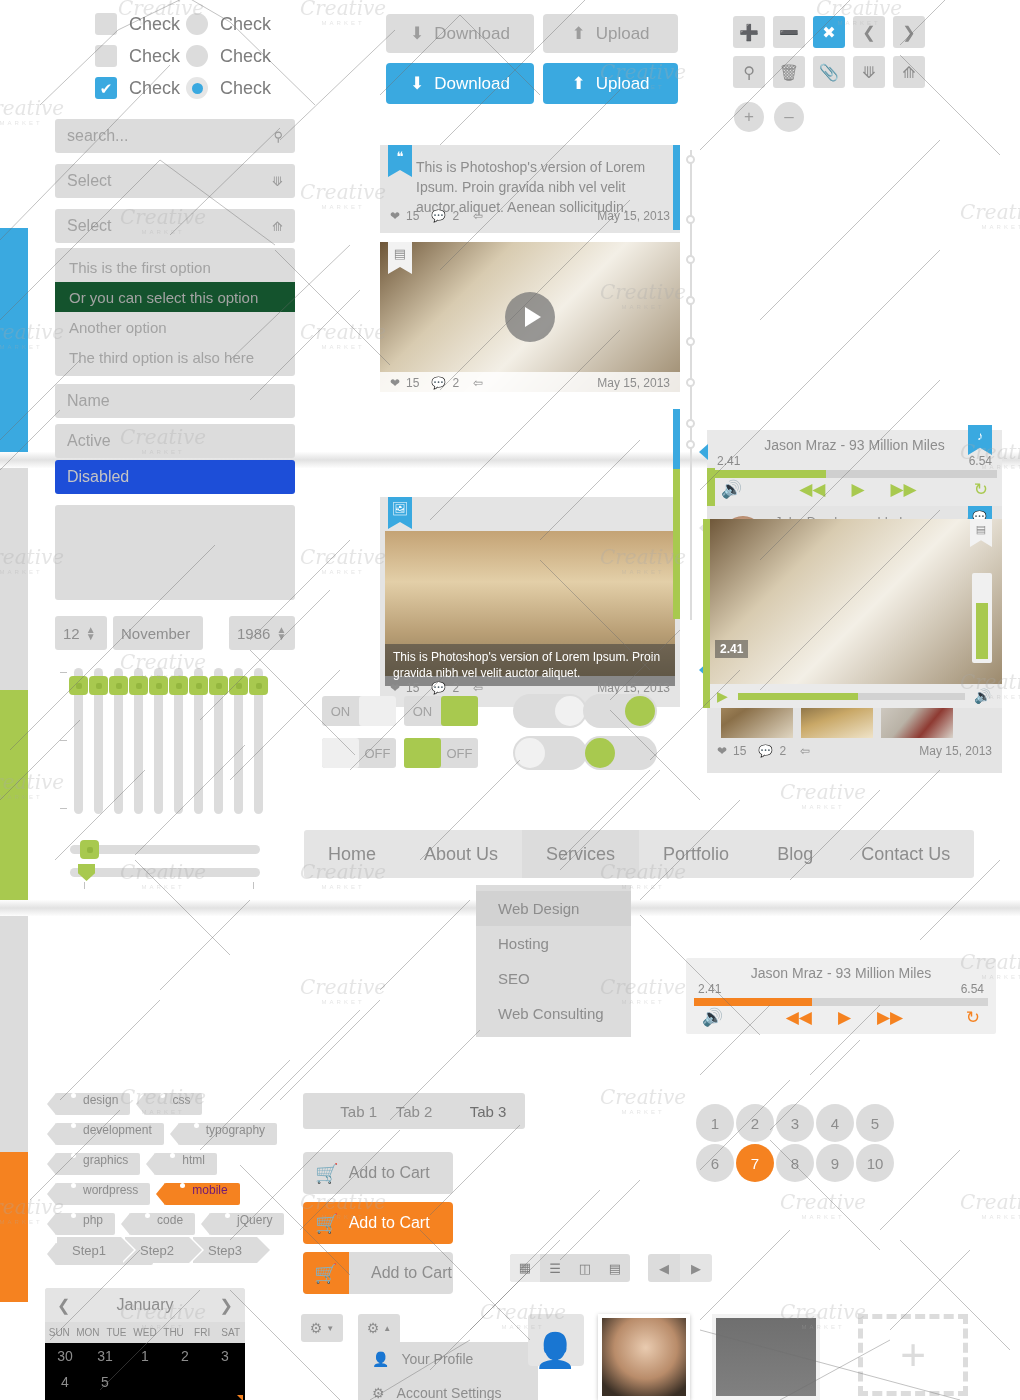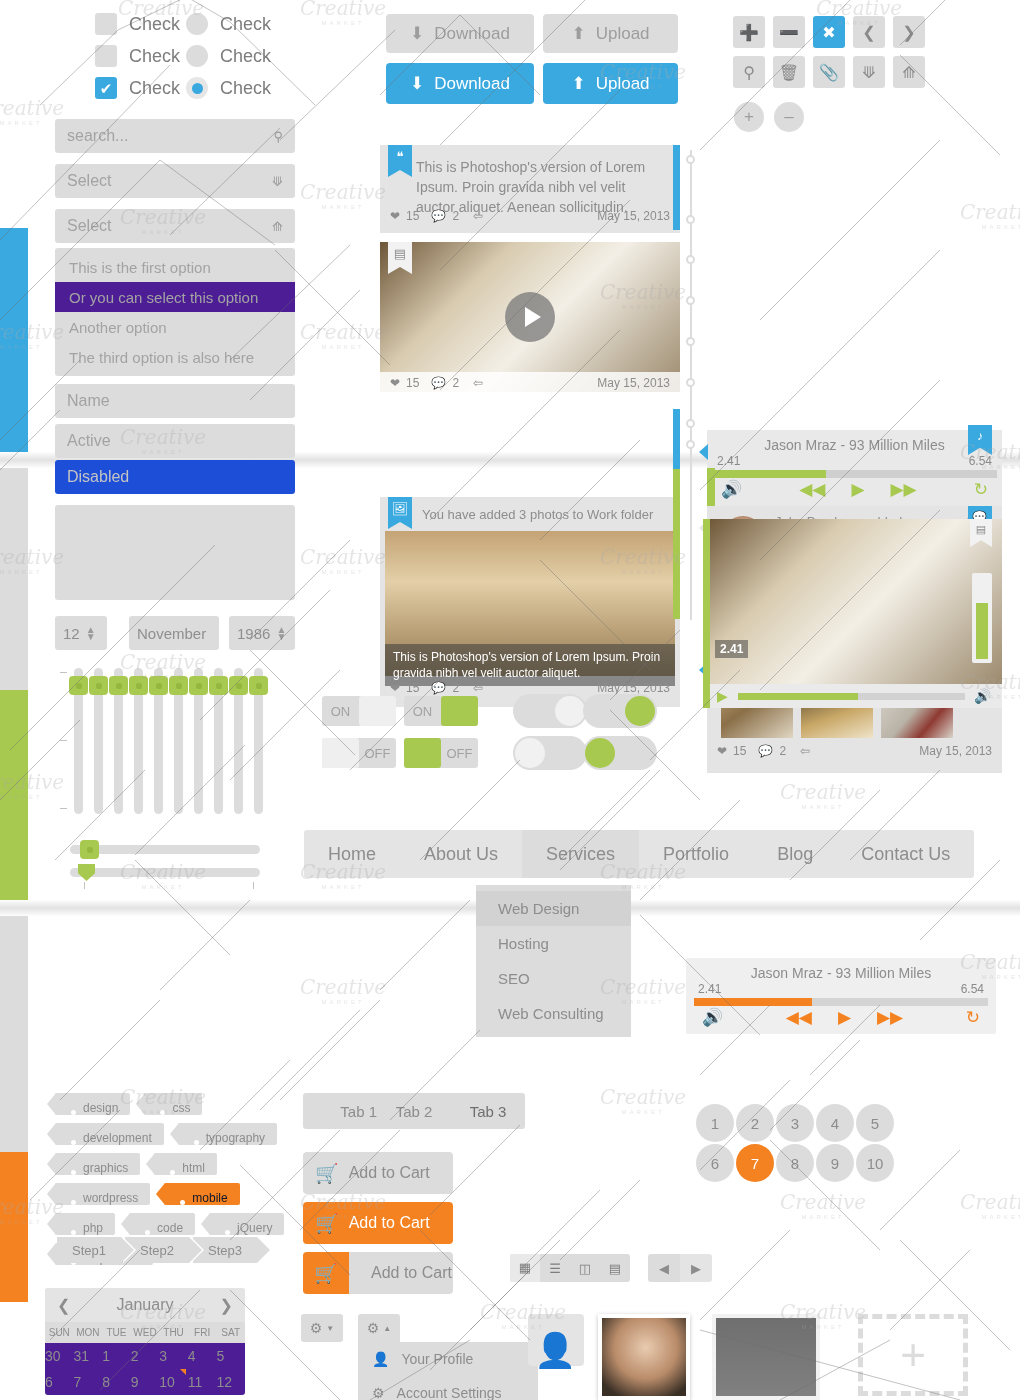--- a/index.html
+++ b/index.html
@@ -26,21 +26,21 @@
   .chk-lbl { font-size:18px; color:#7d7d7d; }
 
   
   .fld { width:240px; height:34px; background:#dcdcdc; border-radius:3px;
          display:flex; align-items:center; padding:0 12px; font-size:16px; color:#a3a3a3; }
   .fld.disabled { color:#c4c4c4; }
   .caret { margin-left:auto; font-size:13px; color:#9a9a9a; }
 
   .optlist { width:240px; background:#dcdcdc; border-radius:3px; padding:4px 0; }
   .opt { height:30px; display:flex; align-items:center; padding:0 14px; font-size:15px; color:#a3a3a3; }
-  .opt.sel { background:#4c1d95; }
+  .opt.sel { background:#14532d; }
 
   
   .step-fld { height:34px; background:#dcdcdc; border-radius:3px;
               display:flex; align-items:center; padding:0 8px; font-size:15px; color:#8f8f8f; gap:6px; }
   .spin { display:flex; flex-direction:column; line-height:7px; font-size:10px; color:#9a9a9a; }
 
   
   .vtrack { width:9px; background:#dcdcdc; border-radius:5px; position:absolute; }
   .vknob { position:absolute; width:19px; height:19px; background:#a8c94f; border-radius:4px;
            display:flex; align-items:center; justify-content:center; }
@@ -106,27 +106,27 @@
   .nav { display:flex; background:#e4e4e4; border-radius:3px; }
   .nav-item { padding:0 24px; height:48px; display:flex; align-items:center;
               font-size:18px; color:#8d8d8d; }
   .nav-item.act { background:#dcdcdc; }
   .dd { width:155px; background:#dcdcdc; }
   .dd-item { height:35px; display:flex; align-items:center; padding:0 22px;
              font-size:15px; color:#8d8d8d; }
   .dd-item.act { background:#d2d2d2; }
 
   
-  .tag { display:inline-flex; align-items:flex-end; gap:7px; height:22px; padding:0 12px 0 16px;
+  .tag { display:inline-flex; align-items:flex-start; gap:7px; height:22px; padding:0 12px 0 16px;
          background:#dcdcdc; color:#8d8d8d; font-size:12px; position:relative; border-radius:2px; }
   .tag:before { content:""; position:absolute; left:-8px; top:0; width:0; height:0;
                 border-top:11px solid transparent; border-bottom:11px solid transparent;
                 border-right:9px solid #dcdcdc; }
   .tag .dotc { width:5px; height:5px; border-radius:50%; background:#fff; }
-  .tag.on { background:#f58220; color:#0f172a; }
+  .tag.on { background:#f58220; color:#701a75; }
   .tag.on:before { border-right-color:#f58220; }
 
   
   .stp { height:26px; background:#dcdcdc; display:flex; align-items:center; justify-content:center;
          font-size:13px; color:#8d8d8d; position:relative; }
   .stp:after { content:""; position:absolute; right:-13px; top:0; width:0; height:0;
                border-top:13px solid transparent; border-bottom:13px solid transparent;
                border-left:13px solid #dcdcdc; z-index:2; }
   .stp:before { content:""; position:absolute; right:-15px; top:0; width:0; height:0;
                border-top:13px solid transparent; border-bottom:13px solid transparent;
@@ -147,22 +147,22 @@
                     display:flex; align-items:center; justify-content:center;
                     border-radius:4px 0 0 4px; }
 
   
   .cal { width:200px; background:#e4e4e4; border-radius:3px; overflow:hidden; }
   .cal-h { height:34px; display:flex; align-items:center; justify-content:space-between;
            padding:0 12px; background:#e4e4e4; font-size:16px; color:#8d8d8d; }
   .cal-d { display:grid; grid-template-columns:repeat(7,1fr); background:#dcdcdc;
            font-size:10px; color:#8d8d8d; text-align:center; }
   .cal-d div { padding:5px 0; }
-  .cal-g { display:grid; grid-template-columns:repeat(7,1fr); font-size:14px;
-           color:#8d8d8d; background:#4c1d95; }
+  .cal-g { display:grid; grid-template-columns:repeat(5,1fr); font-size:14px;
+           color:#8d8d8d; text-align:center; background:#000000; }
   .cal-g div { padding:5px 0; position:relative; }
   .cal-g div.mk:after { content:""; position:absolute; right:2px; top:0;
                         border-top:6px solid #f58220; border-left:6px solid transparent; }
 
   
   .gear { width:42px; height:28px; background:#dcdcdc; border-radius:3px; display:flex;
           align-items:center; justify-content:center; gap:4px; color:#8d8d8d; font-size:14px; }
   .gmenu { width:180px; background:#dcdcdc; }
   .gmenu div { height:34px; display:flex; align-items:center; gap:12px; padding:0 14px;
                font-size:14px; color:#8d8d8d; }
@@ -242,21 +242,21 @@
 </div>
 <div class="abs" style="left:55px;top:505px;width:240px;height:95px;background:#dcdcdc;border-radius:3px;"></div>
 
 <div class="abs step-fld" style="left:55px;top:616px;width:52px;">
   <span>12</span>
   <span class="spin">
       <span>▲</span>
       <span>▼</span>
     </span>
 </div>
-<div class="abs step-fld" style="left:129px;top:616px;width:90px;gap:38px;">
+<div class="abs step-fld" style="left:113px;top:616px;width:90px;gap:38px;">
   <span>November</span>
   <span class="caret">⟱</span>
 </div>
 <div class="abs step-fld" style="left:229px;top:616px;width:66px;">
   <span>1986</span>
   <span class="spin">
       <span>▲</span>
       <span>▼</span>
     </span>
 </div>
@@ -370,21 +370,20 @@
     <span>15</span>
     <span style="margin-left:6px;">💬</span>
     <span>2</span>
     <span style="margin-left:8px;">⇦</span>
     <span class="date">May 15, 2013</span>
   </div>
 </div>
 
 <div class="abs card" style="left:380px;top:409px;width:300px;height:210px;">
   <span class="ribbon">🖼</span>
-  <div style="padding:10px 12px 8px 42px;font-size:13px;color:#8d8d8d;">You have added 3 photos to Work folder</div>
   <div class="ph-wide abs" style="left:5px;top:34px;width:290px;height:145px;"></div>
   <div class="abs" style="left:5px;top:147px;width:290px;padding:5px 8px;background:rgba(60,60,60,.55);color:#fff;font-size:12px;line-height:16px;">
     <span>This is Photoshop's version  of Lorem Ipsum. Proin gravida nibh vel velit auctor aliquet.</span>
   </div>
   <div class="meta abs" style="left:0;top:180px;width:300px;">
     <span>❤</span>
     <span>15</span>
     <span style="margin-left:6px;">💬</span>
     <span>2</span>
     <span style="margin-left:8px;">⇦</span>

